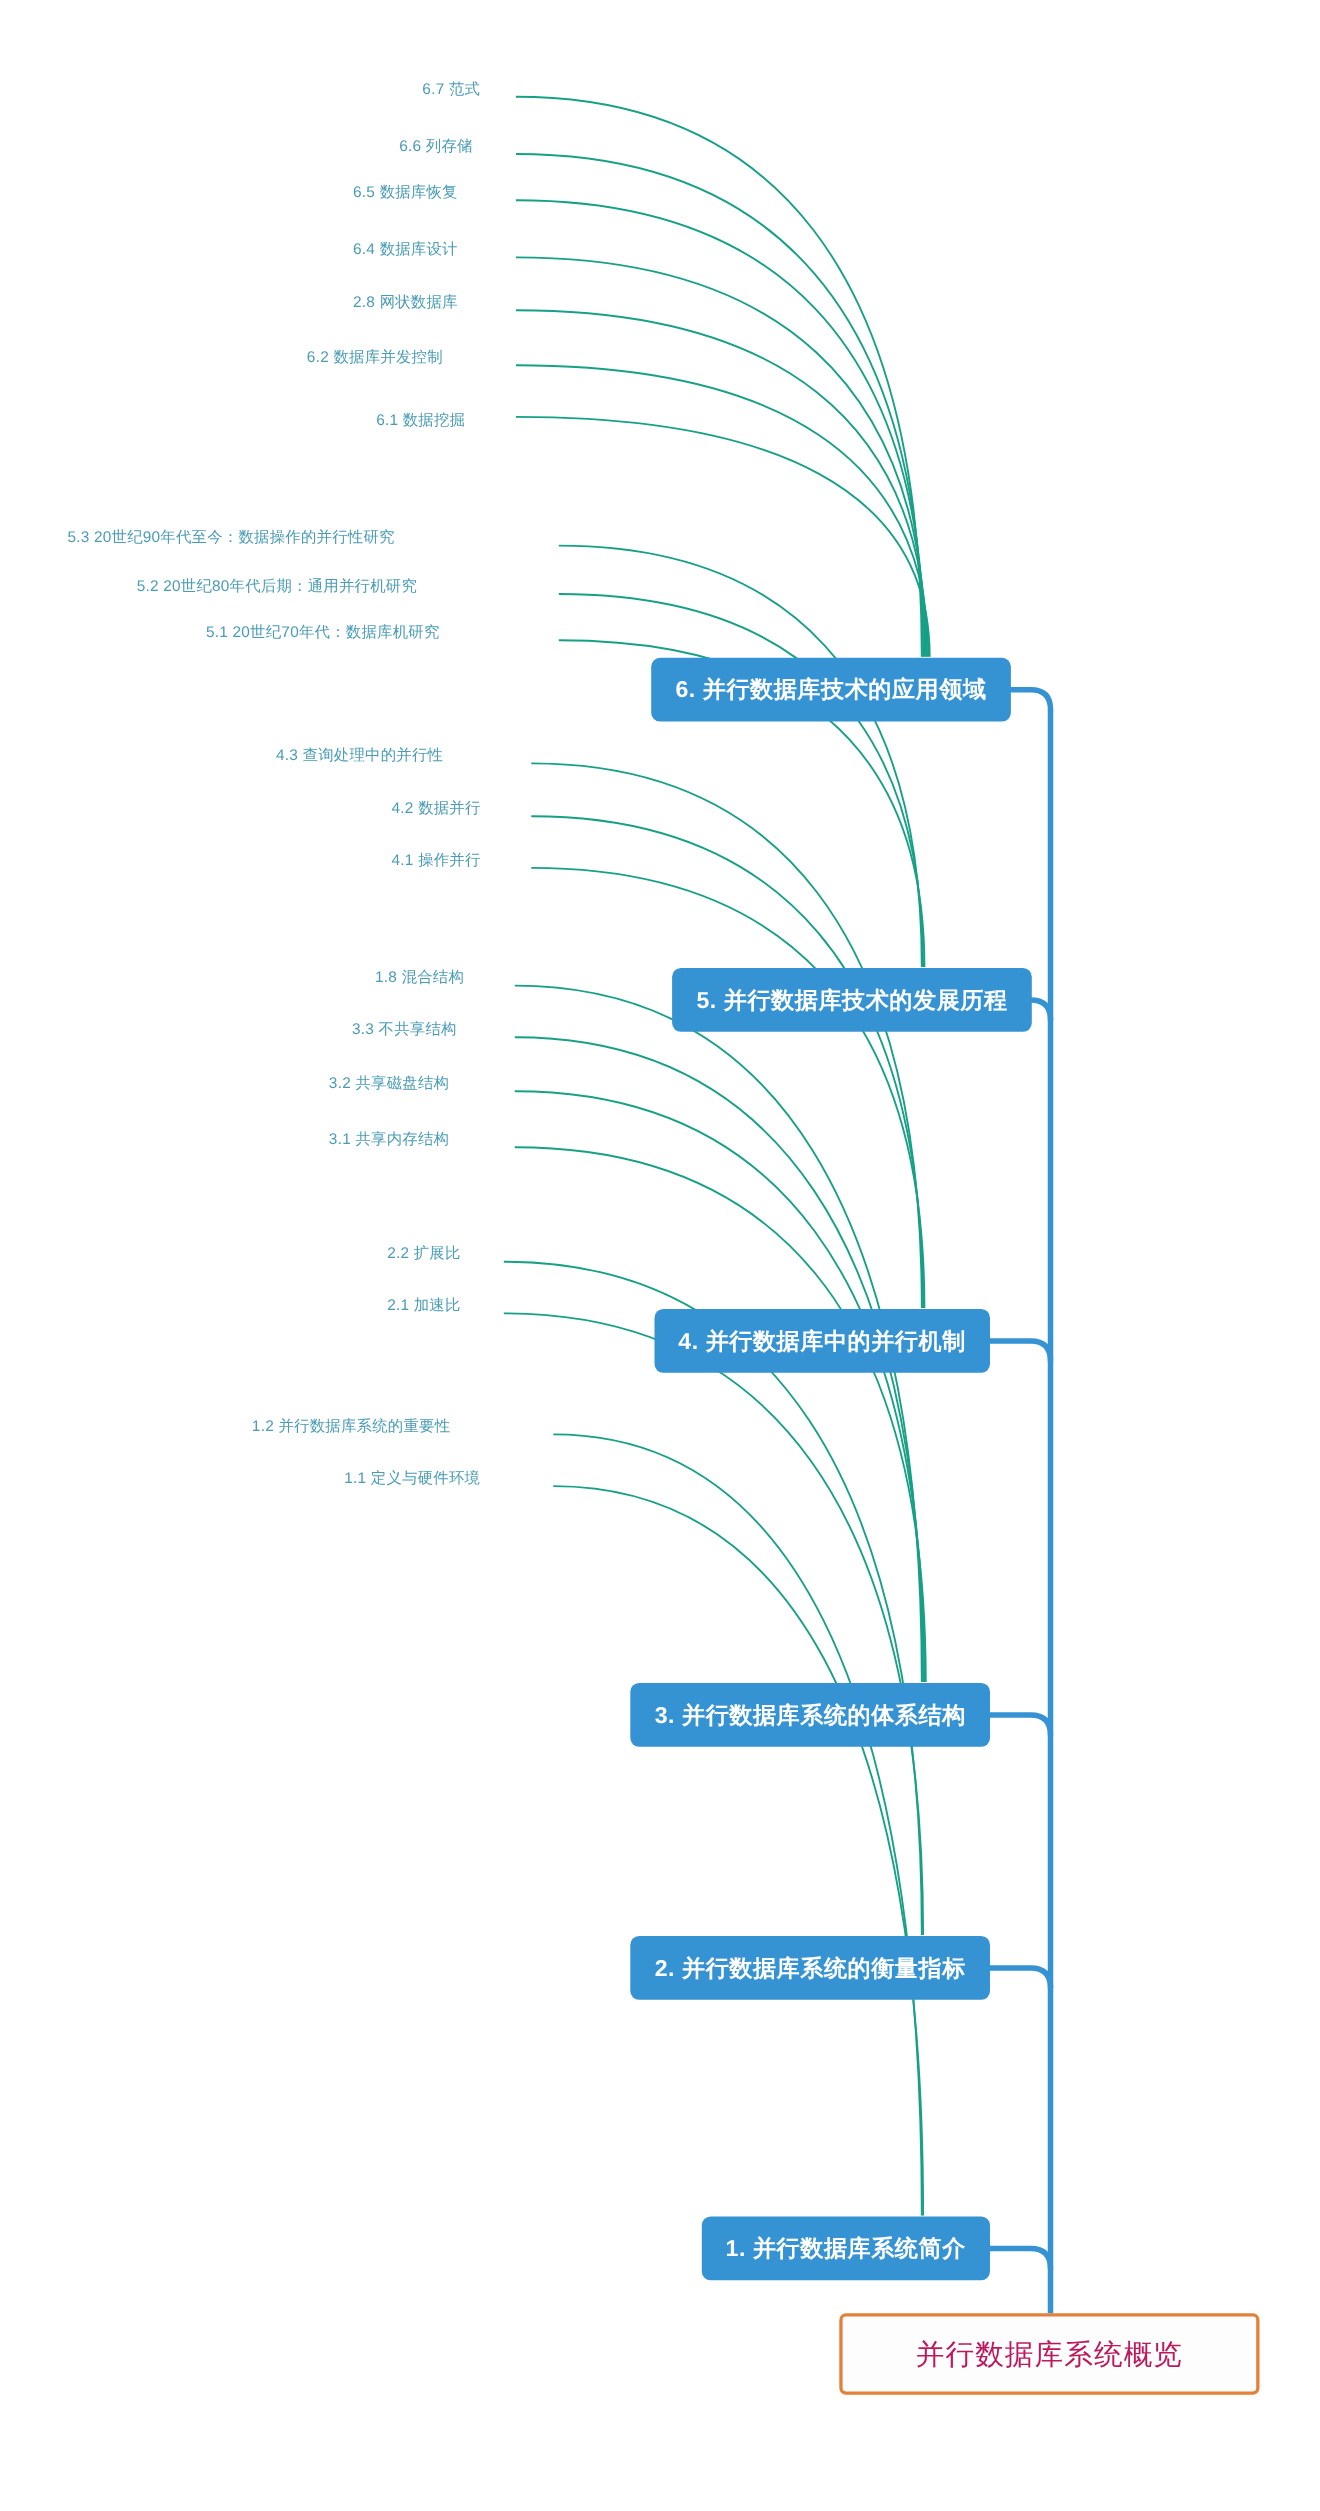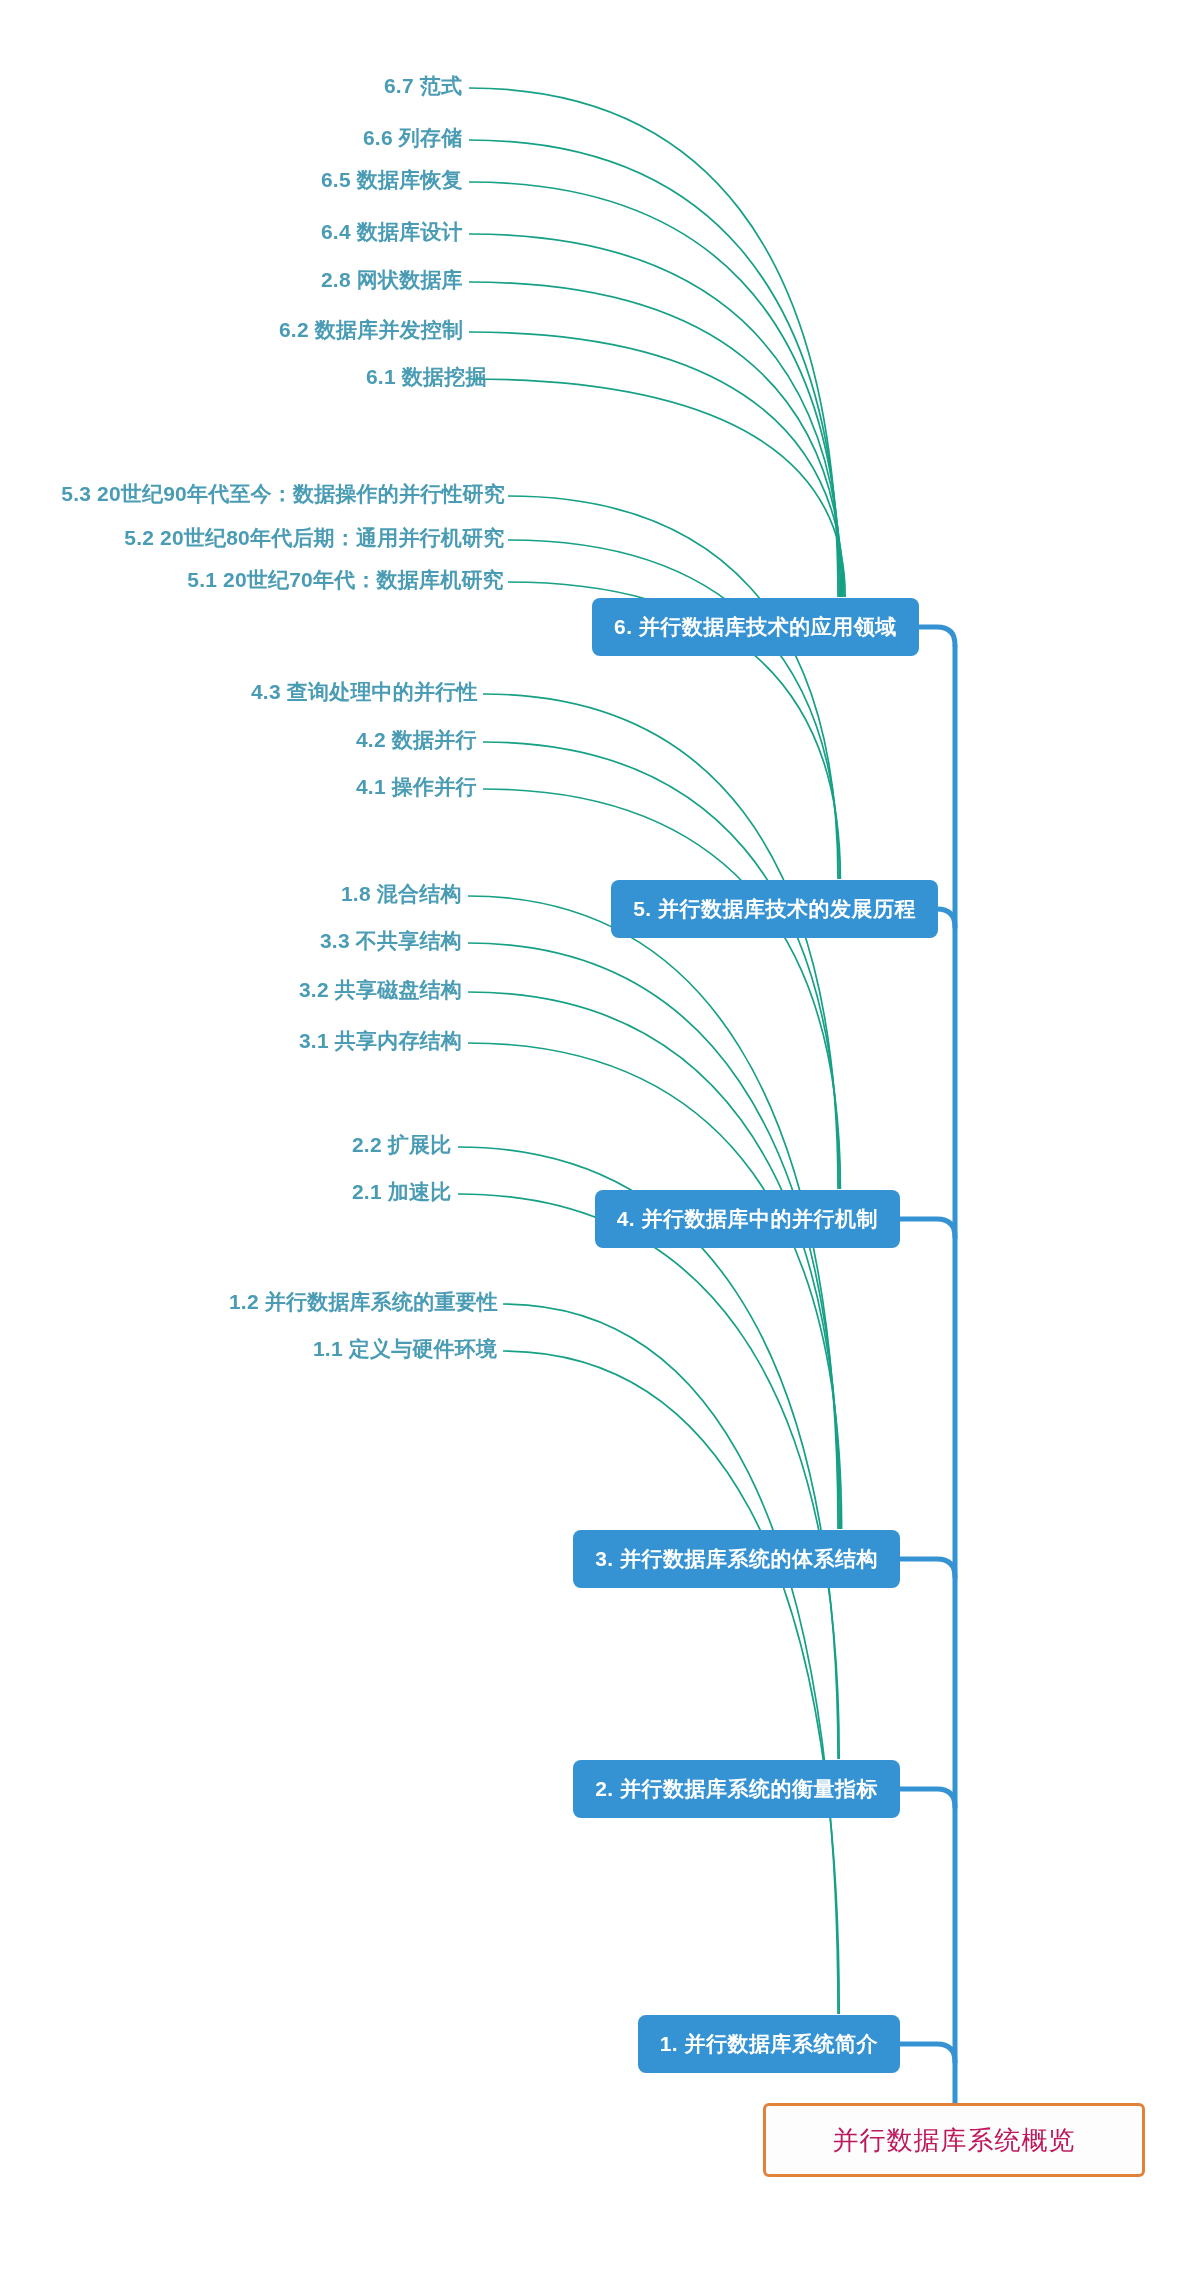--- a/index.html
+++ b/index.html
@@ -22,22 +22,22 @@
     padding:0 22px;
     box-sizing:border-box;
     height:58px;
     white-space:nowrap;
   }
 
   
   .leaf{
     position:absolute;
     color:#4a9cb5;
-    font-size:21px;
-    font-weight:bold;
+    font-size:14px;
+    font-weight:normal;
     white-space:nowrap;
     text-align:left;
     letter-spacing:.2px;
   }
 
   
   .rootnode{
     position:absolute;
     background:#fdfdfd;
     border:3px solid #e2813a;
@@ -96,21 +96,21 @@
   <div id="nodes-layer">
       <div class="mainnode" style="top: 598px; height: 58px; left: 592px;">
         <span>6. 并行数据库技术的应用领域</span>
       </div>
       <div class="leaf" style="left: 383.969px; top: 72px;"><span>6.7 范式</span></div>
       <div class="leaf" style="left: 362.969px; top: 124px;"><span>6.6 列存储</span></div>
       <div class="leaf" style="left: 320.969px; top: 166px;"><span>6.5 数据库恢复</span></div>
       <div class="leaf" style="left: 320.969px; top: 218px;"><span>6.4 数据库设计</span></div>
       <div class="leaf" style="left: 320.969px; top: 266px;"><span>2.8 网状数据库</span></div>
       <div class="leaf" style="left: 278.969px; top: 316px;"><span>6.2 数据库并发控制</span></div>
-      <div class="leaf" style="left: 341.969px; top: 363px; margin-left: 24px;"><span>6.1 数据挖掘</span></div>
+      <div class="leaf" style="left: 341.969px; top: 373px;"><span>6.1 数据挖掘</span></div>
       <div class="mainnode" style="top: 880px; height: 58px; left: 573.141px; margin-left: 38px;">
         <span>5. 并行数据库技术的发展历程</span>
       </div>
       <div class="leaf" style="left: 61.25px; top: 480px;"><span>5.3 20世纪90年代至今：数据操作的并行性研究</span></div>
       <div class="leaf" style="left: 124.25px; top: 524px;"><span>5.2 20世纪80年代后期：通用并行机研究</span></div>
       <div class="leaf" style="left: 187.25px; top: 566px;"><span>5.1 20世纪70年代：数据库机研究</span></div>
       <div class="mainnode" style="top: 1190px; height: 58px; left: 594.641px;">
         <span>4. 并行数据库中的并行机制</span>
       </div>
       <div class="leaf" style="left: 250.969px; top: 678px;"><span>4.3 查询处理中的并行性</span></div>

